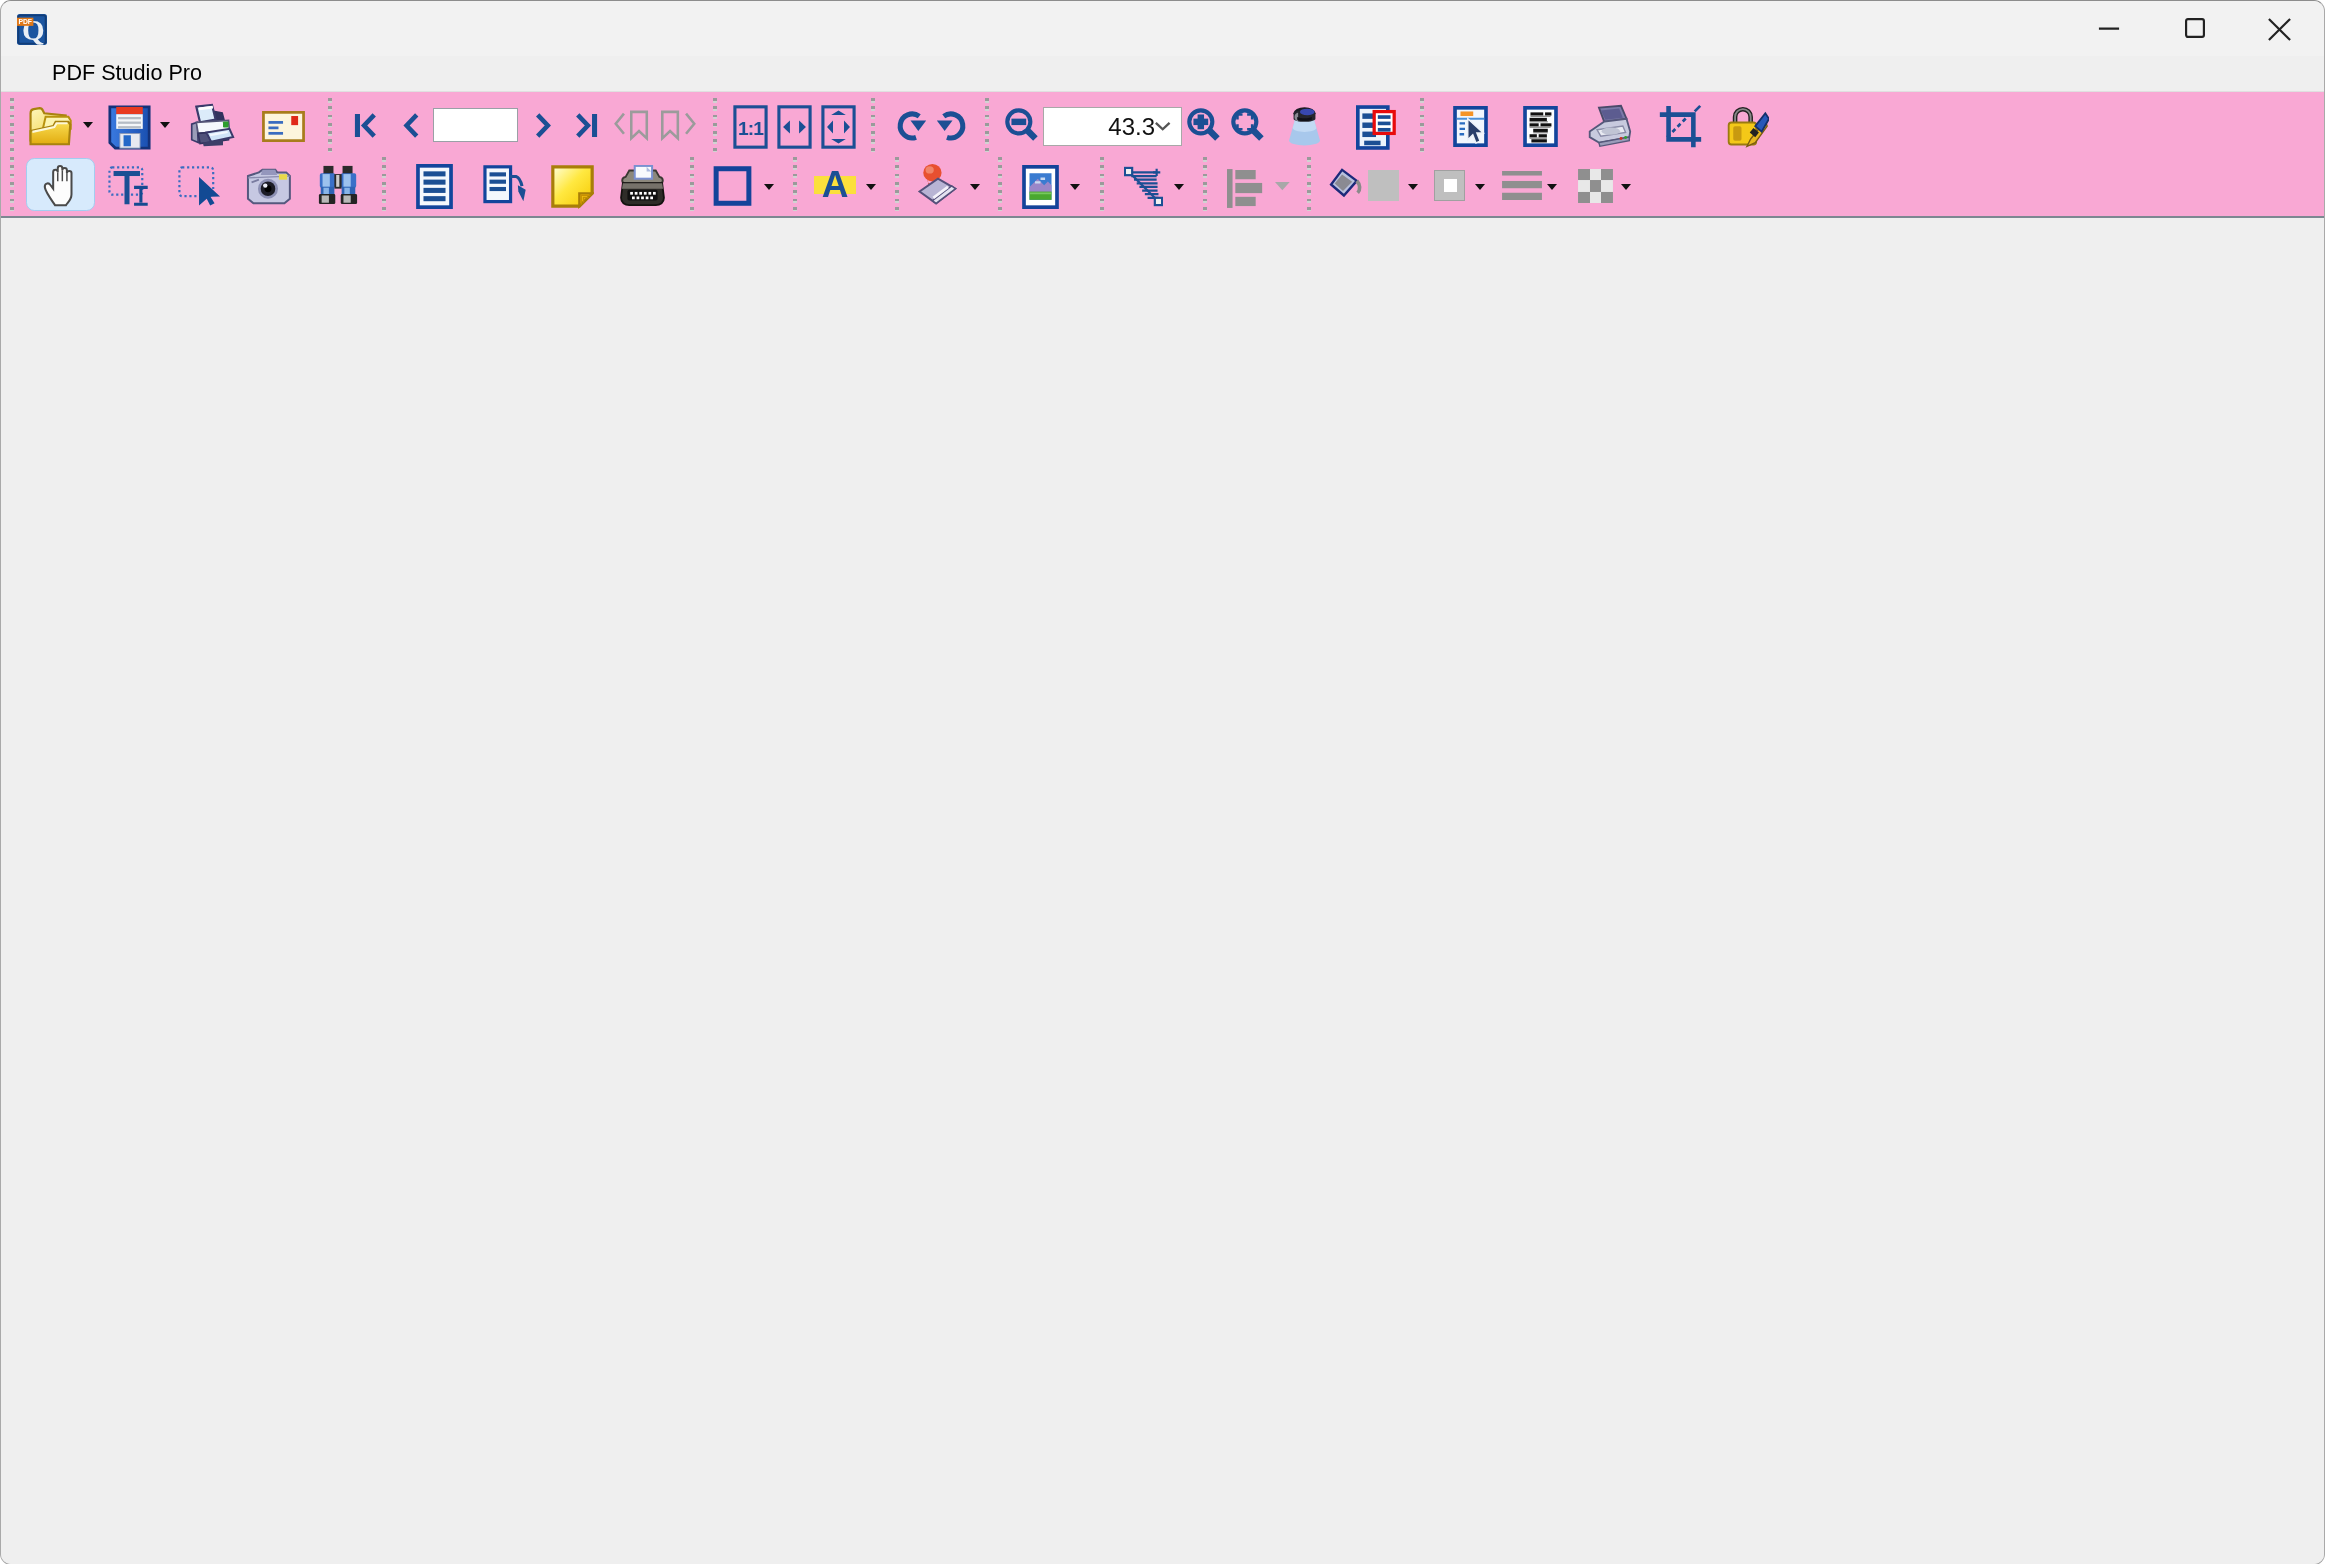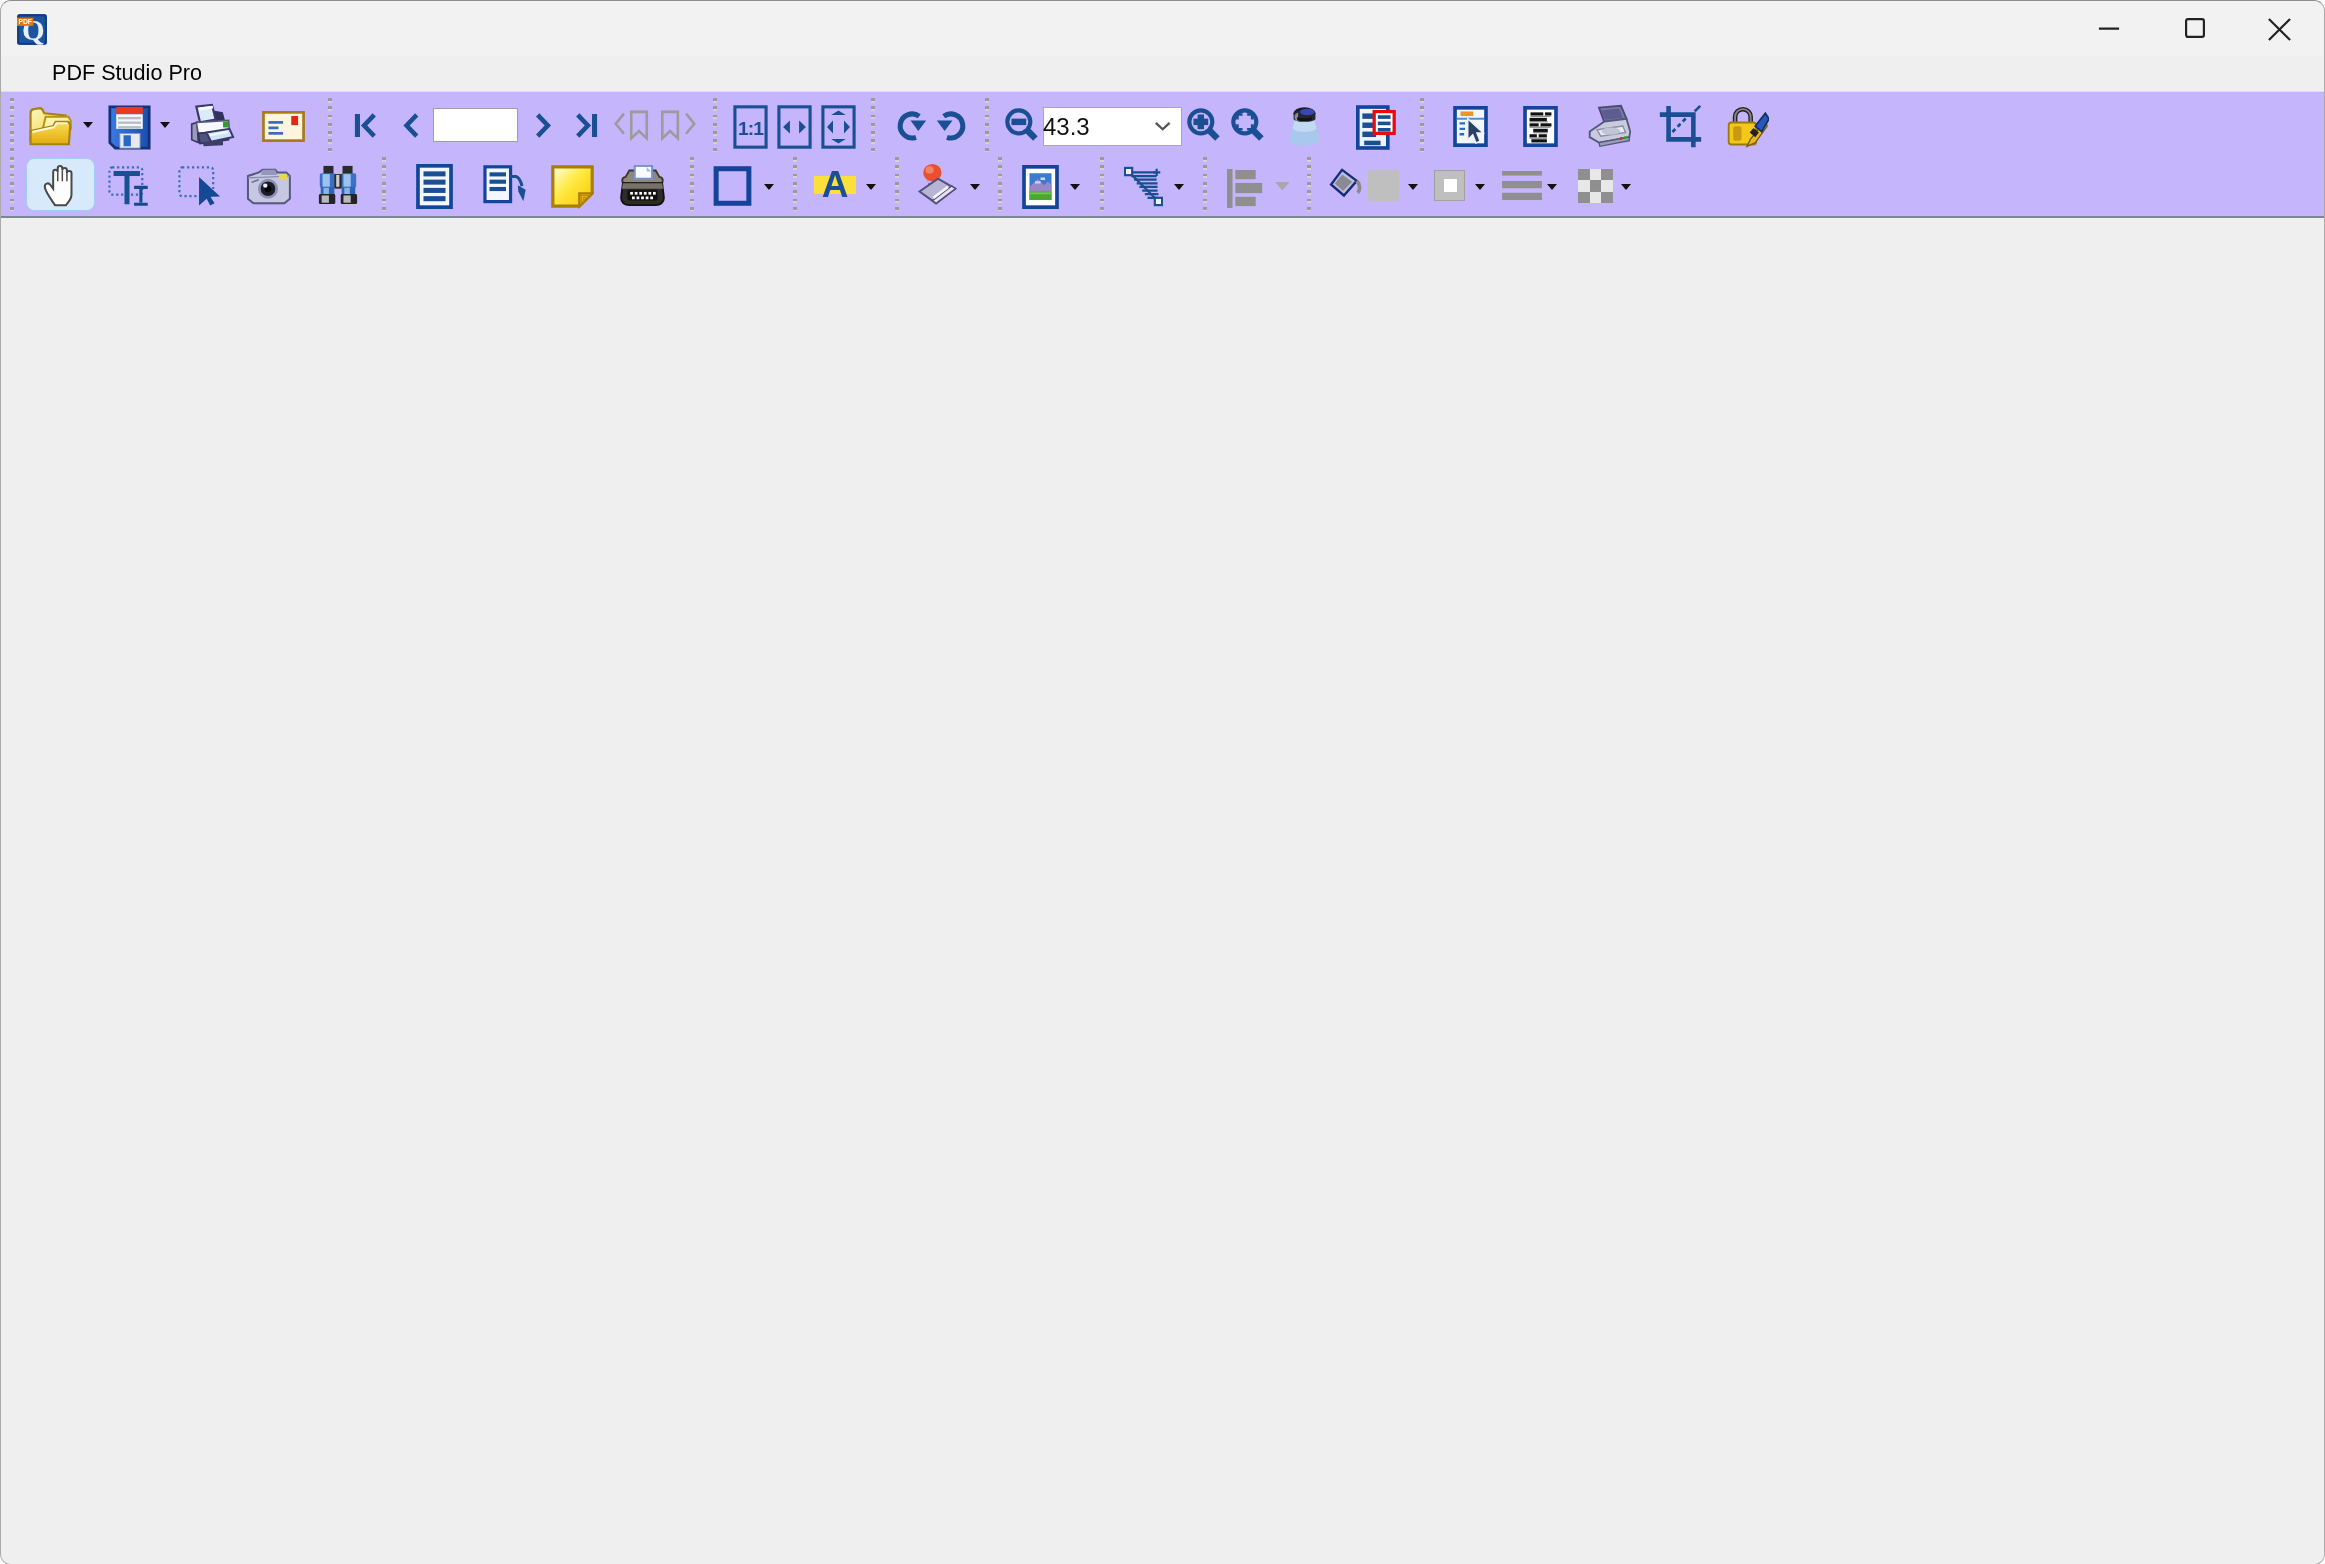--- a/index.html
+++ b/index.html
@@ -4,21 +4,21 @@
 <style>
   html,body{margin:0;padding:0;width:2325px;height:1565px;background:#fff;overflow:hidden;}
   *{box-sizing:border-box;}
   .win{position:absolute;left:0;top:0;width:2325px;height:1565px;background:#efefef;
        border:1.8px solid #a9a9a9;border-top-color:#8d8d8d;border-radius:11px;overflow:hidden;
        font-family:"Liberation Sans", sans-serif;}
   .titlebar{position:absolute;left:0;top:0;width:100%;height:55px;background:#f2f2f2;}
   .title-text{position:absolute;left:51px;top:16.5px;font-size:21.6px;color:#000;margin-top:42px;}
   .menubar{position:absolute;left:0;top:55px;width:100%;height:35px;background:#ffffff;}
   .menubar span{position:absolute;top:4.6px;font-size:22px;color:#000;}
-  .toolbar{position:absolute;left:0;top:90px;width:100%;height:127px;background:#c4b5fd;box-shadow:inset 0 0.9px 0 #e0e0e0;
+  .toolbar{position:absolute;left:0;top:90px;width:100%;height:127px;background:#f9a8d4;box-shadow:inset 0 0.9px 0 #e0e0e0;
            border-bottom:2.8px solid #7d8791;}
   .content{position:absolute;left:0;top:217px;width:100%;height:1348px;background:#efefef;}
   .abs{position:absolute;}
   .sep1{position:absolute;top:7.3px;width:3.7px;height:55px;
     background-image:repeating-linear-gradient(to bottom,#9a9a9a 0 2.8px,#d2d2d2 2.8px 4.6px,transparent 4.6px 8.3px);}
   .sep2{position:absolute;top:66px;width:3.7px;height:55px;
     background-image:repeating-linear-gradient(to bottom,#9a9a9a 0 2.8px,#d2d2d2 2.8px 4.6px,transparent 4.6px 8.3px);}
   .darr{position:absolute;width:0;height:0;border-left:5.5px solid transparent;
         border-right:5.5px solid transparent;border-top:6.4px solid #111;}
   .hand-btn{position:absolute;left:25px;top:67px;width:69px;height:53px;border-radius:8.3px;
@@ -155,21 +155,21 @@
         <path d="M19,13.5 L36,13.5 L27.5,25 Z" fill="#1b4f94"></path>
       </g>
     </svg>
     <div class="sep1" style="left:984px"></div>
     <svg class="abs" style="left:1004px;top:17.4px" width="35" height="36" viewBox="0 0 38 39">
       <circle cx="15" cy="15" r="12.5" fill="none" stroke="#1b4f94" stroke-width="4.5"></circle>
       <path d="M24,24 L33,33" stroke="#1b4f94" stroke-width="7"></path>
       <rect x="7" y="11.5" width="16" height="7" fill="#1b4f94"></rect>
     </svg>
     <div class="abs" style="left:1042px;top:15.6px;width:139px;height:39px;background:#fff;border:1.8px solid #a8a8a8"></div>
-    <div class="abs" style="left:1042px;top:15.6px;width:112px;height:39px;font-size:24px;color:#111;text-align:left;line-height:39px">43.3</div>
+    <div class="abs" style="left:1042px;top:15.6px;width:112px;height:39px;font-size:24px;color:#111;text-align:right;line-height:39px">43.3</div>
     <svg class="abs" style="left:1153px;top:30px" width="17.4" height="11" viewBox="0 0 19 12">
       <path d="M2,2 L9.5,9 L17,2" fill="none" stroke="#555" stroke-width="2.6"></path>
     </svg>
     <svg class="abs" style="left:1186px;top:17.4px" width="35" height="36" viewBox="0 0 38 39">
       <circle cx="15" cy="15" r="12.5" fill="none" stroke="#1b4f94" stroke-width="4.5"></circle>
       <path d="M24,24 L33,33" stroke="#1b4f94" stroke-width="7"></path>
       <rect x="7" y="11.5" width="16" height="7" fill="#1b4f94"></rect>
       <rect x="11.5" y="7" width="7" height="16" fill="#1b4f94"></rect>
     </svg>
     <svg class="abs" style="left:1230px;top:17.4px" width="35" height="36" viewBox="0 0 38 39">

